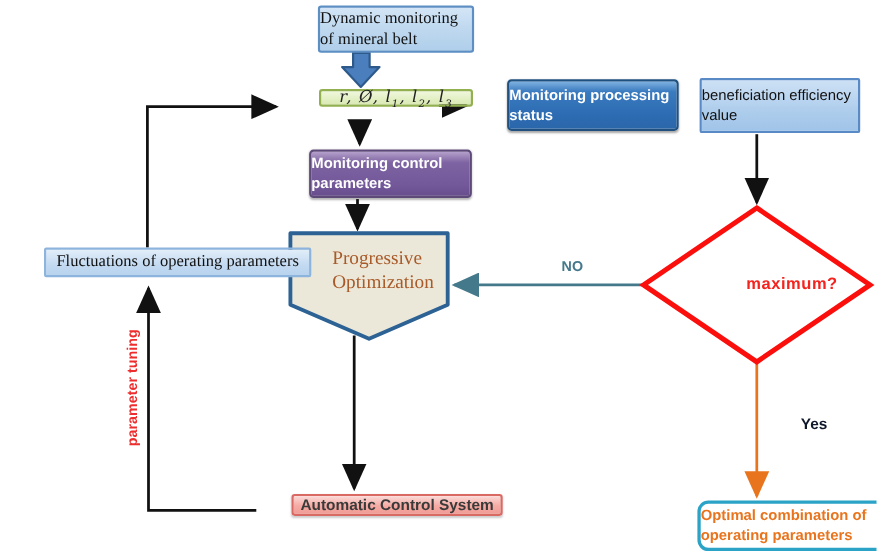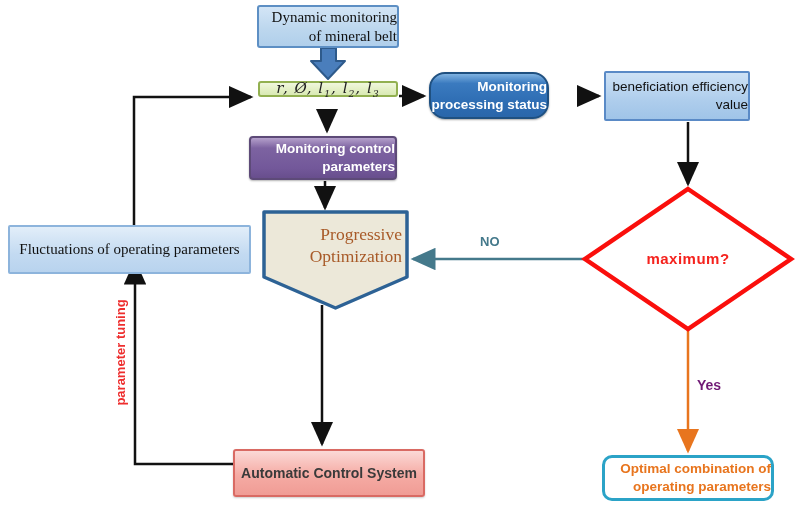--- a/index.html
+++ b/index.html
@@ -2,86 +2,86 @@
 <html><head>
 <meta charset="utf-8">
 <style>
   html,body{margin:0;padding:0;background:#ffffff;}
   #canvas{
     position:relative;width:797px;height:508px;background:#ffffff;overflow:hidden;
     font-family:"Liberation Sans",sans-serif;
   }
   #wires{position:absolute;left:0;top:0;width:797px;height:508px;}
   .node{position:absolute;display:flex;align-items:center;justify-content:center;
-        text-align:right;box-sizing:border-box;}
+        text-align:left;box-sizing:border-box;margin-left:32px;}
   
   .box-dynamic{
     left:257px;top:5px;width:142px;height:43px;
     background:linear-gradient(180deg,#d3e5f6 0%,#bdd7ee 55%,#b0cfeb 100%);
     border:2px solid #5d8fc4;border-radius:3px;
     font-family:"Liberation Serif",serif;font-size:15px;color:#111;line-height:1.25;
   }
   .box-features{
     left:258px;top:81px;width:140px;height:16px;
     background:linear-gradient(180deg,#f0f7dd 0%,#e2efc2 60%,#d9e9b4 100%);
     border:2px solid #92b050;border-radius:3px;
     font-family:"DejaVu Serif","Liberation Serif",serif;font-style:italic;
     font-size:15px;color:#222;letter-spacing:1px;
   }
   .box-features sub{font-size:0.62em;font-style:italic;}
   .box-status{
-    left:429px;top:72px;width:120px;height:47px;
+    left:429px;top:72px;width:156px;height:47px;
     background:linear-gradient(180deg,#7fb2e0 0%,#3a7abf 22%,#2d6cb2 70%,#2a66aa 100%);
-    border:2px solid #1f5080;border-radius:16px;
+    border:2px solid #1f5080;border-radius:4px;
     color:#fff;font-weight:bold;font-size:13.5px;line-height:1.3;
     box-shadow:0 1px 2px rgba(0,0,0,.35);
   }
   .box-benef{
     left:604px;top:71px;width:146px;height:50px;
     background:linear-gradient(180deg,#cde1f5 0%,#aecdec 60%,#a0c4e8 100%);
     border:2px solid #5a8ac6;border-radius:2px;
     font-size:13.5px;color:#111;line-height:1.35;
   }
   .box-purple{
     left:249px;top:136px;width:148px;height:44px;
     background:linear-gradient(180deg,#b4a0cb 0%,#7d63a1 25%,#73589a 75%,#684e8d 100%);
     border:2px solid #5d4a78;border-radius:4px;
     color:#fff;font-weight:bold;font-size:13.5px;line-height:1.3;
     box-shadow:0 1px 2px rgba(0,0,0,.3);
   }
   .box-fluct{
-    left:8px;top:225px;width:243px;height:49px;
+    left:8px;top:225px;width:243px;height:27px;
     background:linear-gradient(180deg,#e2eef9 0%,#c3daf1 60%,#b8d3ee 100%);
     border:2px solid #8db4dc;border-radius:2px;
     font-family:"Liberation Serif",serif;font-size:15px;color:#111;white-space:nowrap;
   }
   .box-acs{
-    left:233px;top:449px;width:192px;height:48px;
+    left:233px;top:449px;width:192px;height:20px;
     background:linear-gradient(180deg,#fbd9d6 0%,#f5aba4 55%,#f09c95 100%);
     border:2px solid #d96a63;border-radius:3px;
     font-weight:bold;font-size:14px;color:#3a3a3a;white-space:nowrap;
     box-shadow:0 1px 2px rgba(0,0,0,.2);
   }
   .box-optimal{
     left:602px;top:455px;width:172px;height:46px;
     background:#ffffff;border:3px solid #2ba3c7;border-radius:10px;
     font-weight:bold;font-size:13.5px;color:#e8751e;line-height:1.3;
   }
   .txt-progressive{
     left:270px;top:222px;width:132px;height:48px;
     font-family:"Liberation Serif",serif;font-size:17.5px;color:#a85a28;line-height:1.25;
   }
   .txt-maximum{
     left:600px;top:247px;width:176px;height:22px;
     font-weight:bold;font-size:15px;color:#f5221d;letter-spacing:.5px;
   }
   .lbl{position:absolute;font-weight:bold;white-space:nowrap;}
   .lbl-refresh{left:96px;top:66px;font-size:14px;color:#ee2e2e;}
-  .lbl-no{left:480px;top:234px;width:50px;text-align:left;font-size:13px;color:#44798b;}
-  .lbl-yes{left:697px;top:377px;font-size:14px;color:#701a75;}
+  .lbl-no{left:480px;top:234px;width:50px;text-align:right;font-size:13px;color:#44798b;}
+  .lbl-yes{left:728px;top:377px;font-size:14px;color:#0f172a;}
   .lbl-tuning{
     left:60px;top:345px;width:120px;text-align:center;font-size:13px;color:#ee2e2e;
     transform:rotate(-90deg);transform-origin:center;
   }
   .lbl-adjust{left:333px;top:349px;font-size:14px;color:#ee2e2e;}
 </style>
 </head>
 <body>
 
 <div id="canvas">

